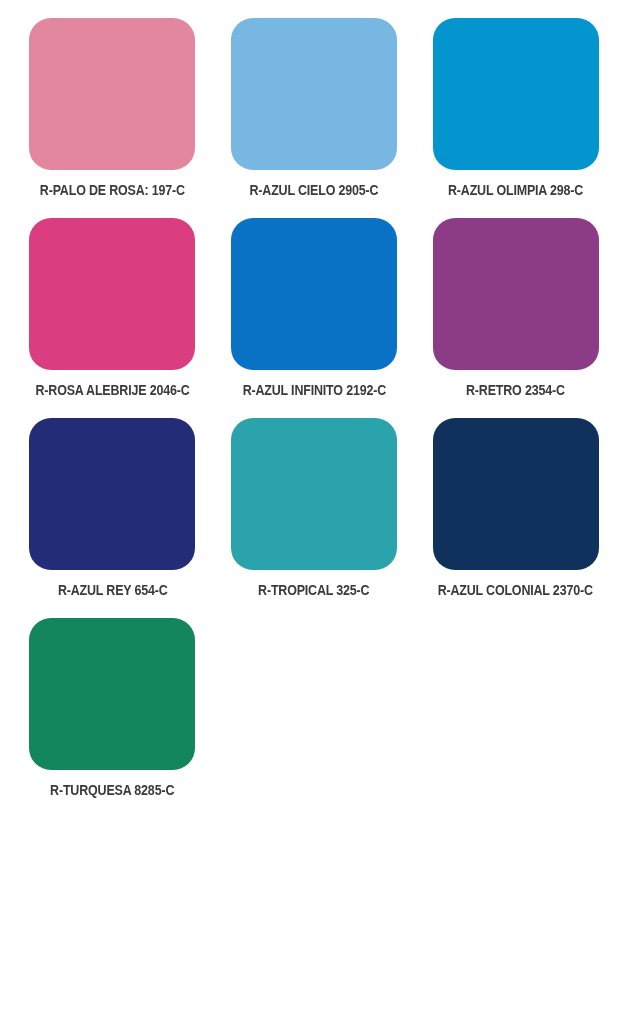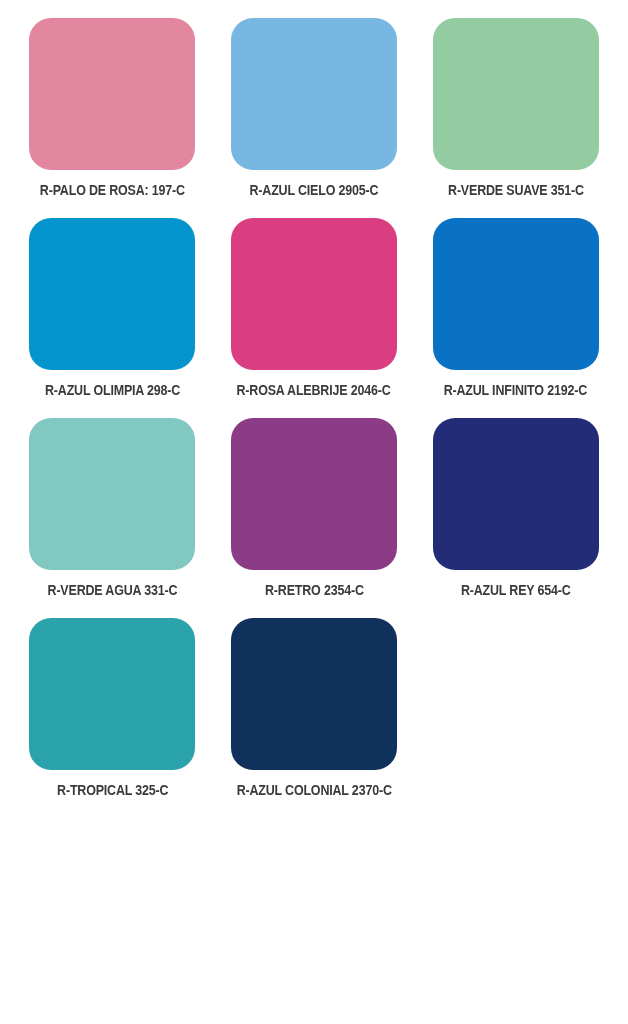--- a/index.html
+++ b/index.html
@@ -62,46 +62,38 @@
   <div class="swatch-cell">
     <div class="swatch-chip" style="background-color: rgb(226, 135, 159);"></div>
     <div class="swatch-label" style="color: rgb(58, 58, 58);">R-PALO DE ROSA: 197-C</div>
   </div>
 
   <div class="swatch-cell">
     <div class="swatch-chip" style="background-color: rgb(120, 183, 226);"></div>
     <div class="swatch-label" style="color: rgb(58, 58, 58);">R-AZUL CIELO 2905-C</div>
   </div>
 
-  <div class="swatch-cell">
-    <div class="swatch-chip" style="background-color: rgb(147, 204, 161);"></div>
-    <div class="swatch-label" style="color: rgb(58, 58, 58);">R-VERDE SUAVE 351-C</div>
-  </div>
 
 
   <div class="swatch-cell">
     <div class="swatch-chip" style="background-color: rgb(5, 149, 206);"></div>
     <div class="swatch-label" style="color: rgb(58, 58, 58);">R-AZUL OLIMPIA 298-C</div>
   </div>
 
 
   <div class="swatch-cell">
     <div class="swatch-chip" style="background-color: rgb(219, 62, 128);"></div>
     <div class="swatch-label" style="color: rgb(58, 58, 58);">R-ROSA ALEBRIJE 2046-C</div>
   </div>
 
   <div class="swatch-cell">
     <div class="swatch-chip" style="background-color: rgb(10, 114, 196);"></div>
     <div class="swatch-label" style="color: rgb(58, 58, 58);">R-AZUL INFINITO 2192-C</div>
   </div>
 
-  <div class="swatch-cell">
-    <div class="swatch-chip" style="background-color: rgb(129, 199, 194);"></div>
-    <div class="swatch-label" style="color: rgb(58, 58, 58);">R-VERDE AGUA 331-C</div>
-  </div>
 
   <div class="swatch-cell">
     <div class="swatch-chip" style="background-color: rgb(140, 59, 134);"></div>
     <div class="swatch-label" style="color: rgb(58, 58, 58);">R-RETRO 2354-C</div>
   </div>
 
   <div class="swatch-cell">
     <div class="swatch-chip" style="background-color: rgb(35, 45, 119);"></div>
     <div class="swatch-label" style="color: rgb(58, 58, 58);">R-AZUL REY 654-C</div>
   </div>
@@ -110,14 +102,18 @@
     <div class="swatch-chip" style="background-color: rgb(43, 163, 172);"></div>
     <div class="swatch-label" style="color: rgb(58, 58, 58);">R-TROPICAL 325-C</div>
   </div>
 
 
   <div class="swatch-cell">
     <div class="swatch-chip" style="background-color: rgb(16, 49, 91);"></div>
     <div class="swatch-label" style="color: rgb(58, 58, 58);">R-AZUL COLONIAL 2370-C</div>
   </div>
 
+  <div class="swatch-cell">
+    <div class="swatch-chip" style="background-color: rgb(19, 134, 92);"></div>
+    <div class="swatch-label" style="color: rgb(58, 58, 58);">R-TURQUESA 8285-C</div>
+  </div>
 
 </div>
 
 </body></html>

